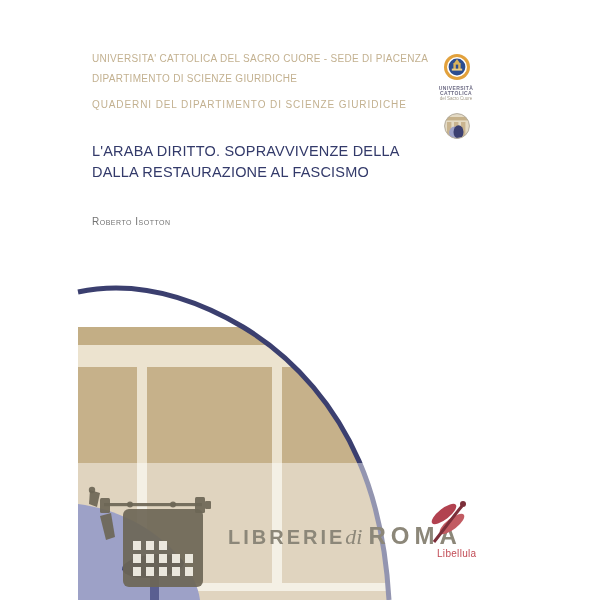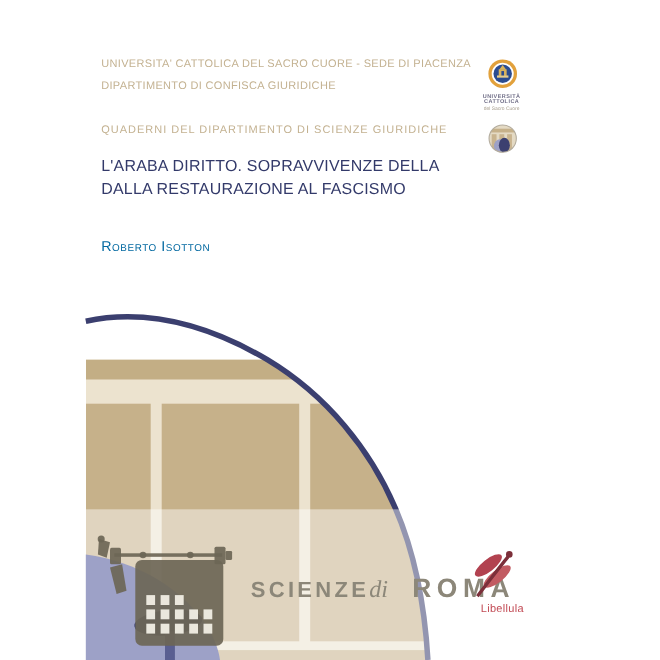--- a/index.html
+++ b/index.html
@@ -2,52 +2,52 @@
 <html><head>
 <meta charset="utf-8">
 <style>
   html,body{margin:0;padding:0;background:#ffffff;}
   .page{position:relative;width:600px;height:600px;background:#ffffff;overflow:hidden;
         font-family:"Liberation Sans", sans-serif;}
   .abs{position:absolute;}
 
   
   .publisher{left:92px;top:49px;color:#c3b190;font-size:10px;letter-spacing:0.3px;line-height:20px;z-index:4;}
-  .publisher .series{margin-top:20px;letter-spacing:0.9px;}
+  .publisher .series{margin-top:6px;letter-spacing:0.9px;}
 
   
   .logo-art{left:438px;top:48px;z-index:4;}
   .logo-caption{left:430px;top:86px;width:52px;text-align:center;z-index:4;color:#6e6c85;}
   .logo-caption .l1,.logo-caption .l2{font-size:5px;font-weight:bold;letter-spacing:0.4px;line-height:5px;}
   .logo-caption .l3{font-size:4.5px;color:#a59c8b;line-height:5px;}
 
   
   .title{left:92px;top:141px;width:400px;color:#333a6a;font-size:14.5px;line-height:21px;
          letter-spacing:0.2px;z-index:4;}
-  .author{left:92px;top:216px;color:#0369a1;font-size:13px;font-variant:small-caps;
+  .author{left:92px;top:216px;color:#737373;font-size:10px;font-variant:small-caps;
           letter-spacing:0.5px;z-index:4;}
 
   
   .watermark{left:228px;top:522px;z-index:6;display:flex;align-items:baseline;color:#8c8779;white-space:nowrap;}
   .watermark .w1{font-size:20px;font-weight:bold;letter-spacing:3px;}
   .watermark .w2{font-family:"Liberation Serif",serif;font-style:italic;font-size:22px;margin:0 6px 0 0;}
-  .watermark .w3{font-size:24px;font-weight:bold;letter-spacing:5px;margin-left:16px;}
+  .watermark .w3{font-size:24px;font-weight:bold;letter-spacing:5px;}
   .libellula{left:437px;top:548px;font-size:10px;color:#c24b55;z-index:7;letter-spacing:0.3px;}
 
   .artwork-svg{left:0;top:0;z-index:1;}
   .dragonfly-svg{left:422px;top:494px;z-index:7;}
 </style>
 </head>
 <body>
 
 <div class="page">
 
   <div class="abs publisher">
     <div>UNIVERSITA' CATTOLICA DEL SACRO CUORE - SEDE DI PIACENZA</div>
-    <div>DIPARTIMENTO DI CONFISCA GIURIDICHE</div>
+    <div>DIPARTIMENTO DI SCIENZE GIURIDICHE</div>
     <div class="series">QUADERNI DEL DIPARTIMENTO DI SCIENZE GIURIDICHE</div>
   </div>
 
   <svg class="abs logo-art" width="40" height="40" viewBox="0 0 40 40">
     <circle cx="19" cy="19" r="13" fill="#e2a13c"></circle>
     <circle cx="19" cy="19" r="10" fill="#ffffff"></circle>
     <circle cx="19" cy="19" r="8.4" fill="#2b4c90"></circle>
     <path d="M19 11 l3.2 4.4 h-6.4 Z" fill="#d9b35c"></path>
     <rect x="15.4" y="15" width="7.2" height="6" fill="#d9b35c"></rect>
     <rect x="13.8" y="20.6" width="10.4" height="2" fill="#e8cd8a"></rect>
@@ -135,21 +135,21 @@
         <rect x="133" y="567" width="8" height="9"></rect>
           <rect x="146" y="567" width="8" height="9"></rect>
         <rect x="159" y="567" width="8" height="9"></rect>
           <rect x="172" y="567" width="8" height="9"></rect>
         <rect x="185" y="567" width="8" height="9"></rect>
       </g>
     </g>
   </svg>
 
   <div class="abs watermark">
-    <span class="w1">SCIENZE</span>
+    <span class="w1">LIBRERIE</span>
     <span class="w2">di</span>
     <span class="w3">ROMA</span>
   </div>
 
   <svg class="abs dragonfly-svg" width="56" height="56" viewBox="0 0 56 56">
     <ellipse cx="22" cy="20" rx="15" ry="5.5" fill="#b24250" transform="rotate(-38 22 20)"></ellipse>
     <ellipse cx="30" cy="30" rx="15" ry="5.5" fill="#c25b62" transform="rotate(-38 30 30)"></ellipse>
     <path d="M 12 48 C 20 38 30 24 40 12" stroke="#7c2f3a" stroke-width="3" fill="none"></path>
     <circle cx="41" cy="10" r="3" fill="#7c2f3a"></circle>
   </svg>

